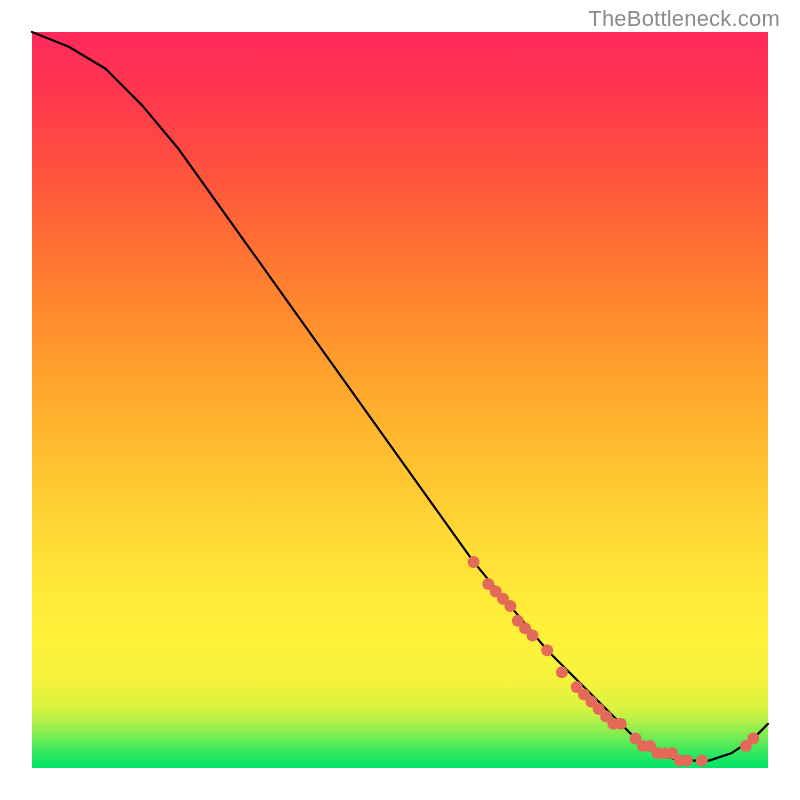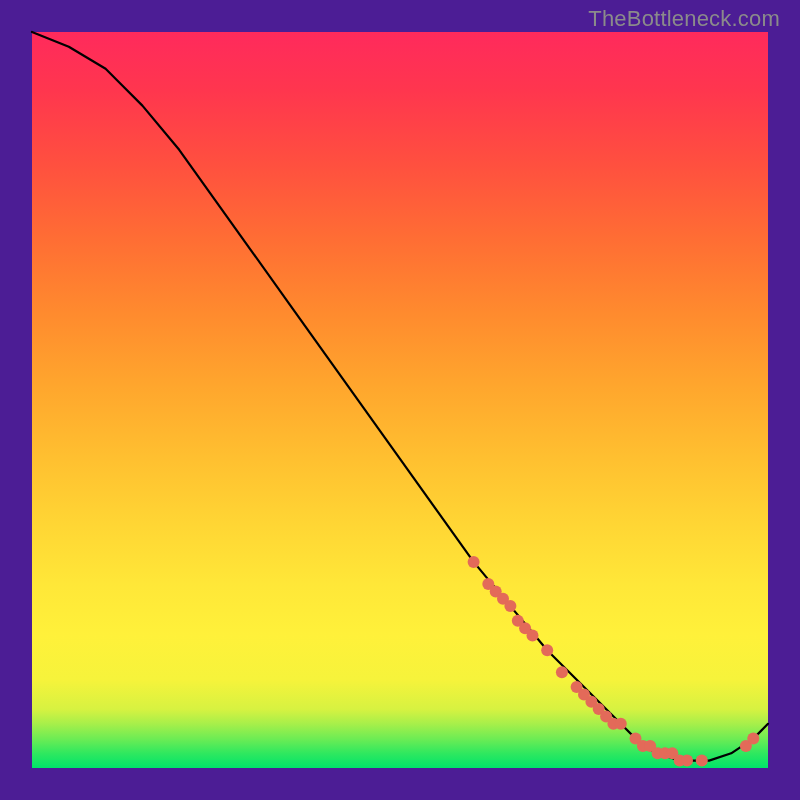--- a/index.html
+++ b/index.html
@@ -8,21 +8,21 @@
     width: 800px;
     height: 800px;
     background: #000;
     overflow: hidden;
     font-family: Arial, Helvetica, sans-serif;
   }
   .frame {
     position: relative;
     width: 800px;
     height: 800px;
-    background: #4c1d95;
+    background: #ffffff;
   }
   .plot-area {
     position: absolute;
     left: 32px;
     top: 32px;
     width: 736px;
     height: 736px;
     
     background: linear-gradient(
       to top,

